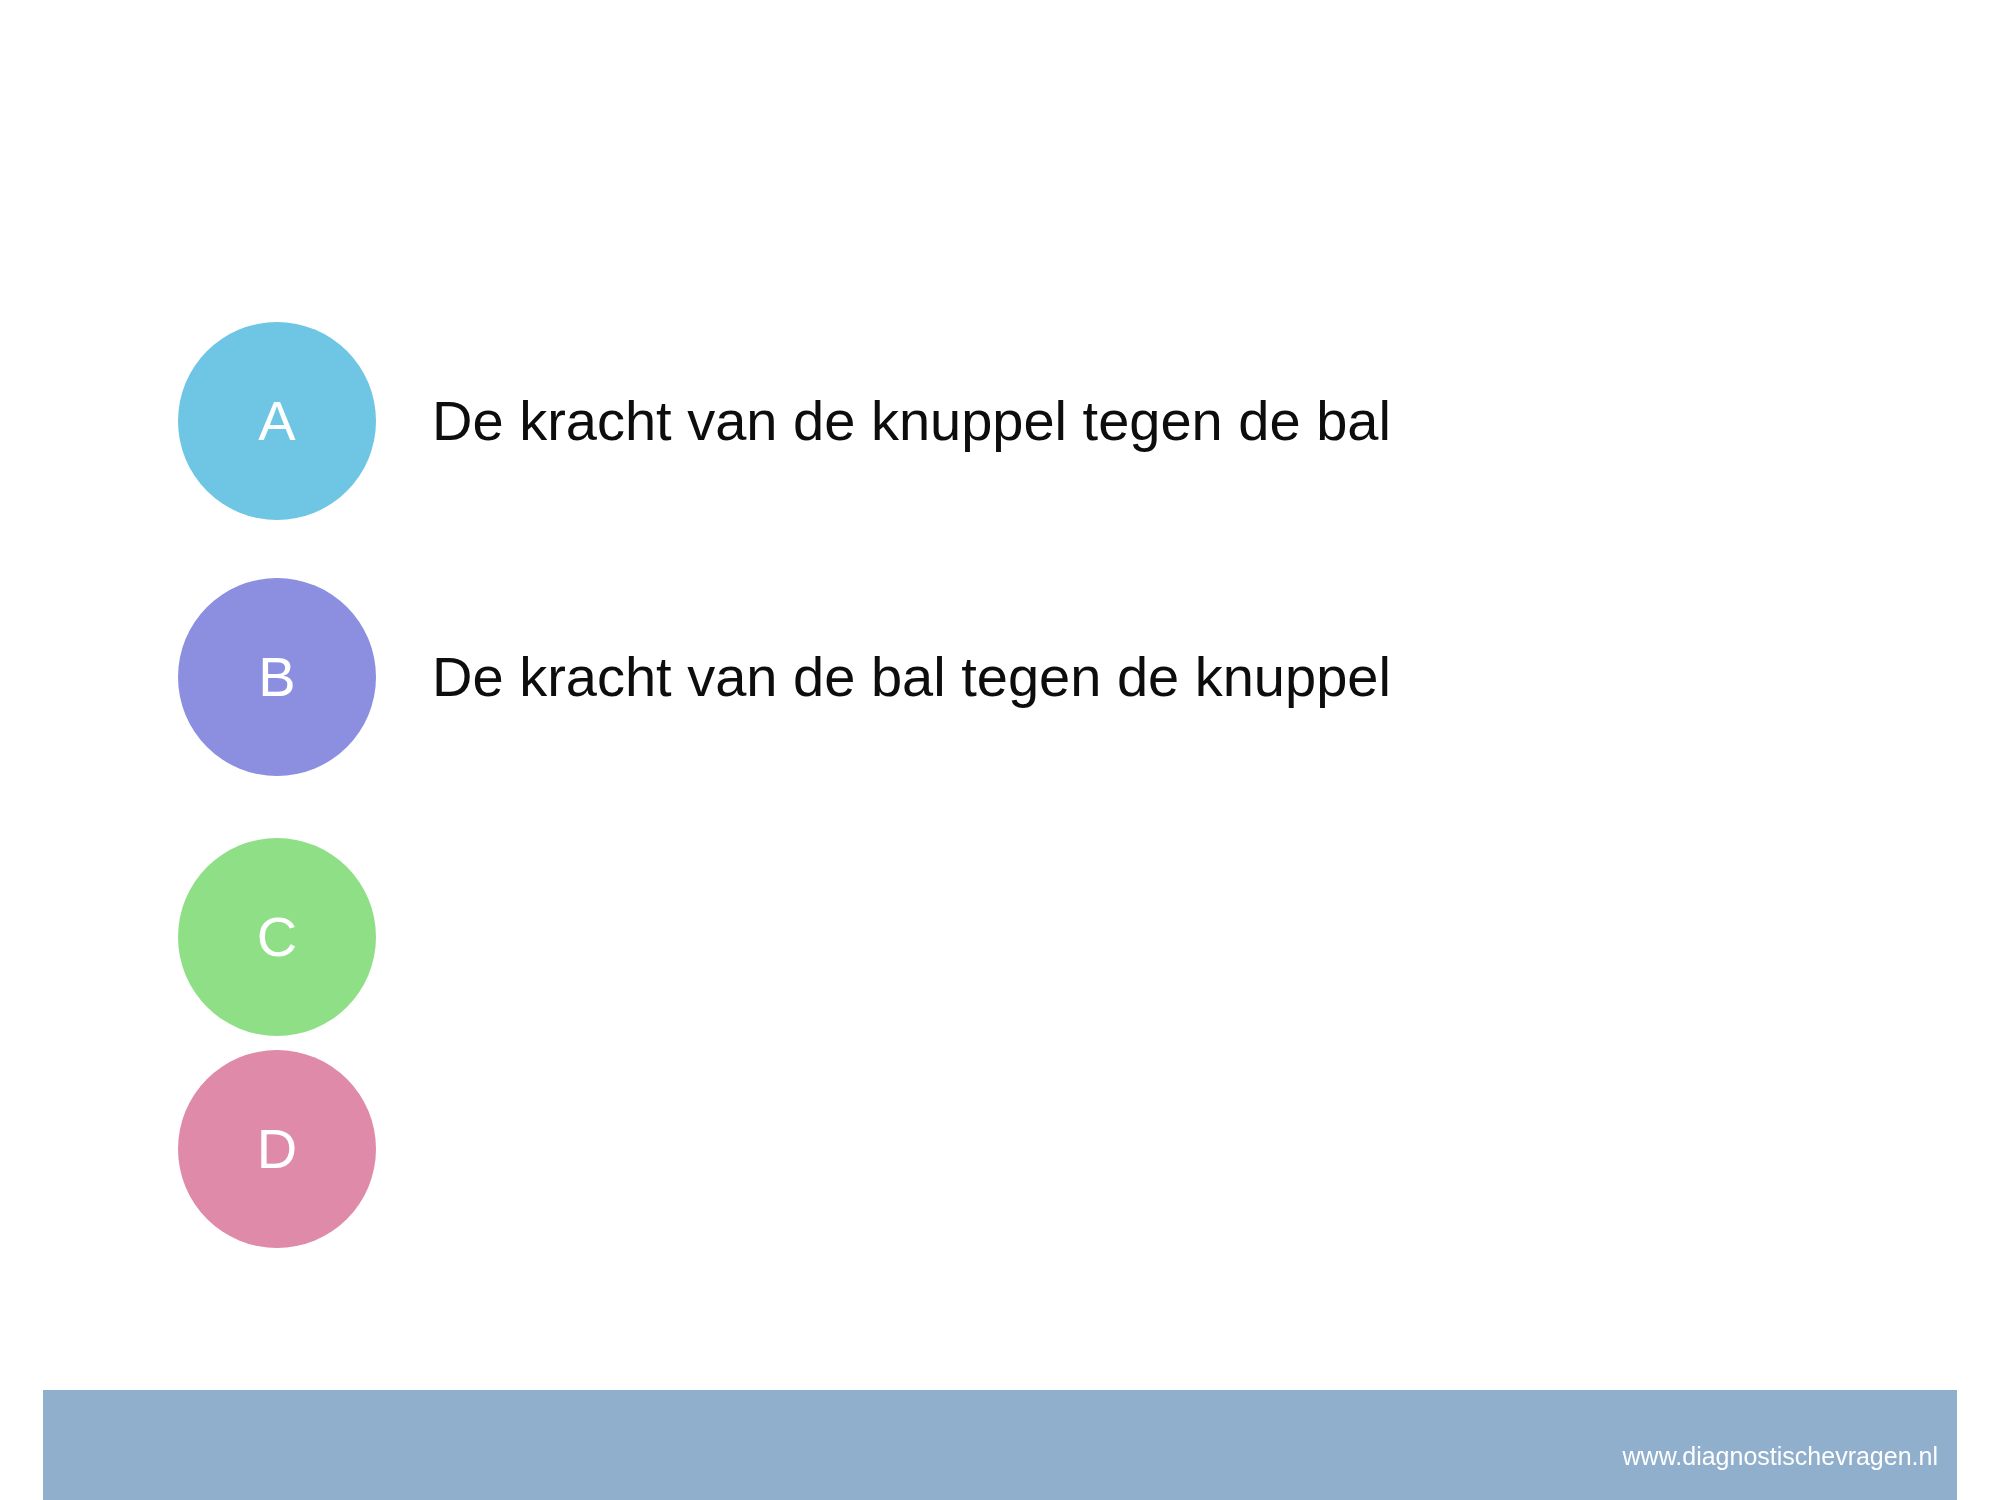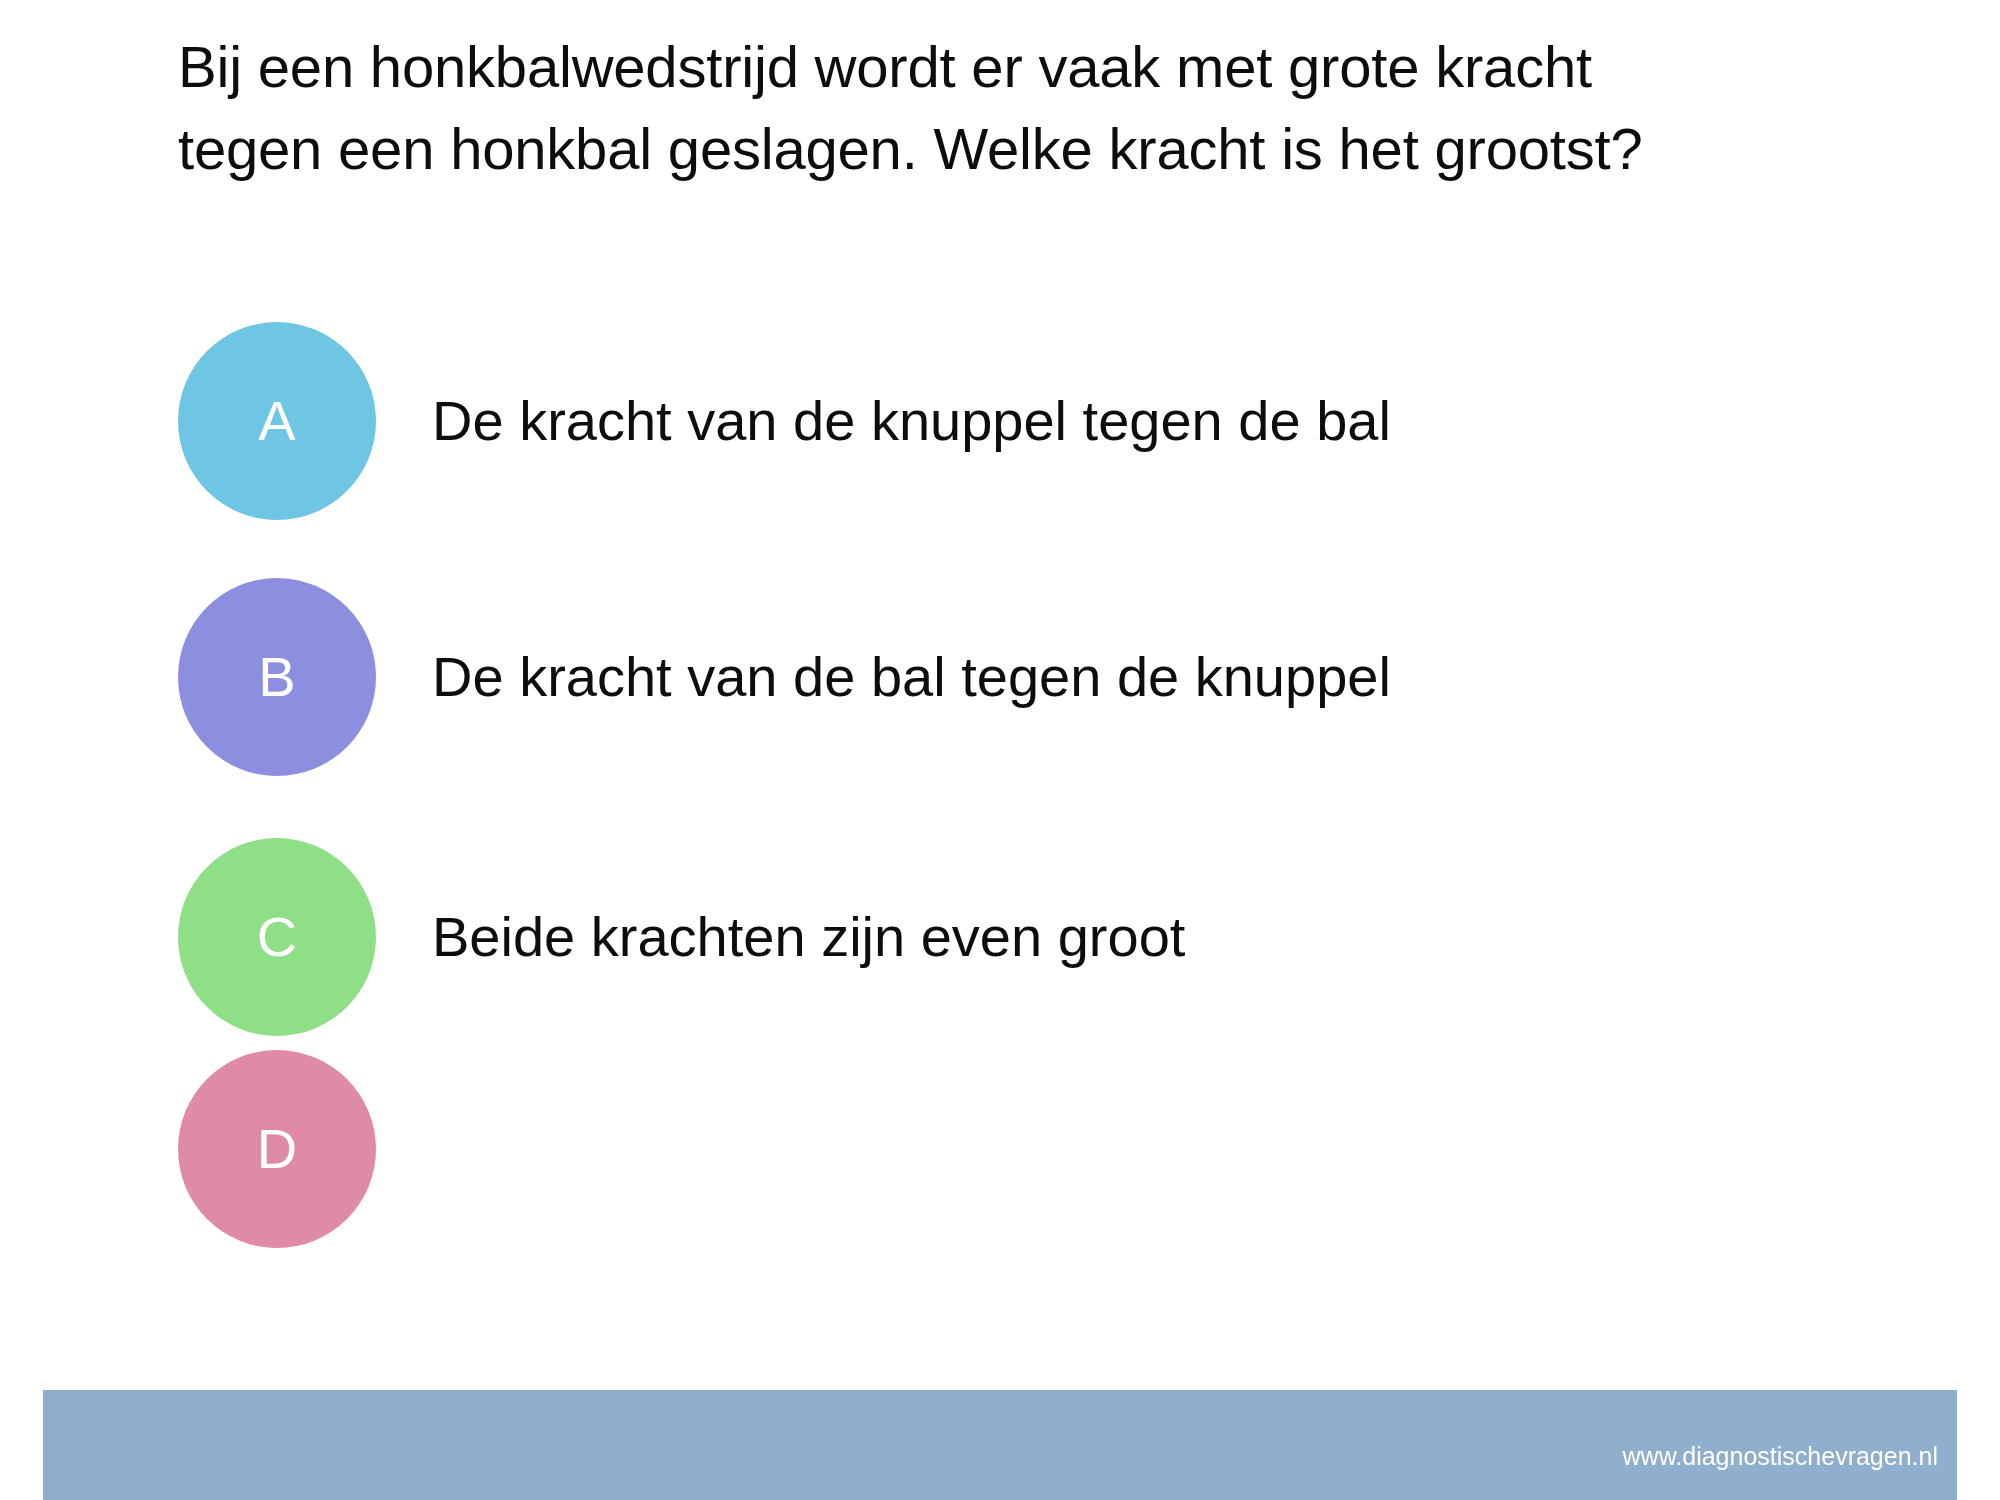--- a/index.html
+++ b/index.html
@@ -95,37 +95,35 @@
     font-size: 25px;
     color: #ffffff;
     font-family: "Liberation Sans", sans-serif;
   }
 </style>
 </head>
 <body>
 
 <div class="slide">
 
-  <div class="question">Bij een honkbalwedstrijd wordt er vaak met grote kracht tegen een honkbal geslagen. Welke kracht is het grootst?</div>
 
   <div class="options">
 
     <div class="option opt-a">
       <div class="bubble" id="bubble-a" style="background: rgb(110, 198, 228);">A</div>
       <div class="option-text">De kracht van de knuppel tegen de bal</div>
     </div>
 
     <div class="option opt-b">
       <div class="bubble" id="bubble-b" style="background: rgb(140, 143, 224);">B</div>
       <div class="option-text">De kracht van de bal tegen de knuppel</div>
     </div>
 
     <div class="option opt-c">
       <div class="bubble" id="bubble-c" style="background: rgb(143, 223, 135);">C</div>
-      <div class="option-text">Beide krachten zijn even groot</div>
     </div>
 
     <div class="option opt-d">
       <div class="bubble" id="bubble-d" style="background: rgb(223, 138, 168);">D</div>
     </div>
 
   </div>
 
   <div class="footer-bar" id="footer-bar" style="background: rgb(143, 175, 204);"></div>
   <div class="footer-url">www.diagnostischevragen.nl</div>

